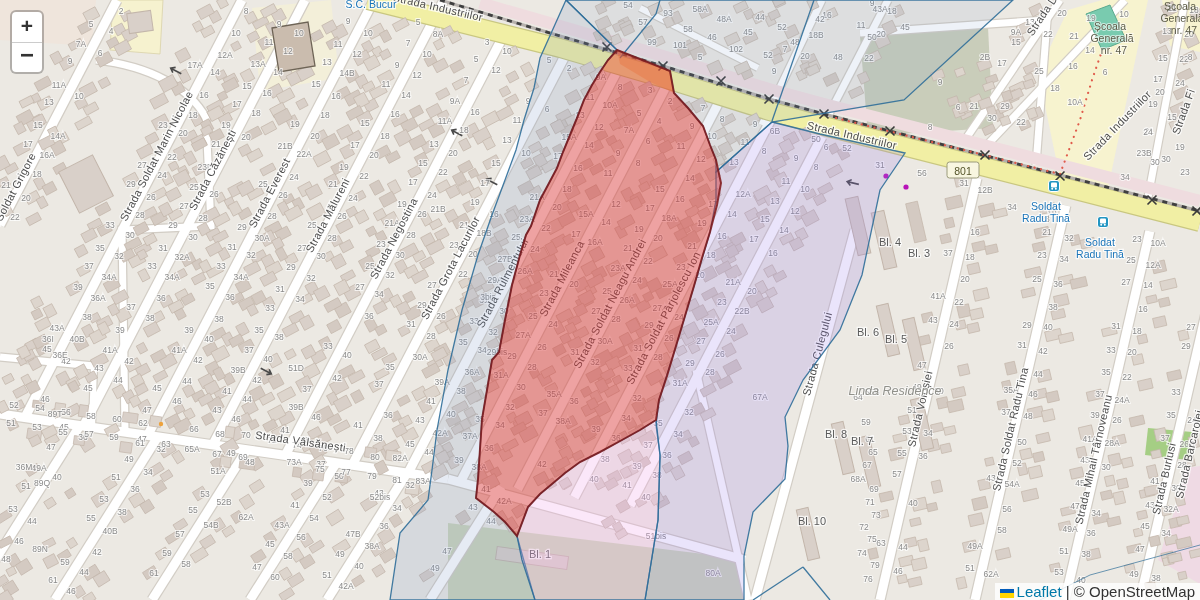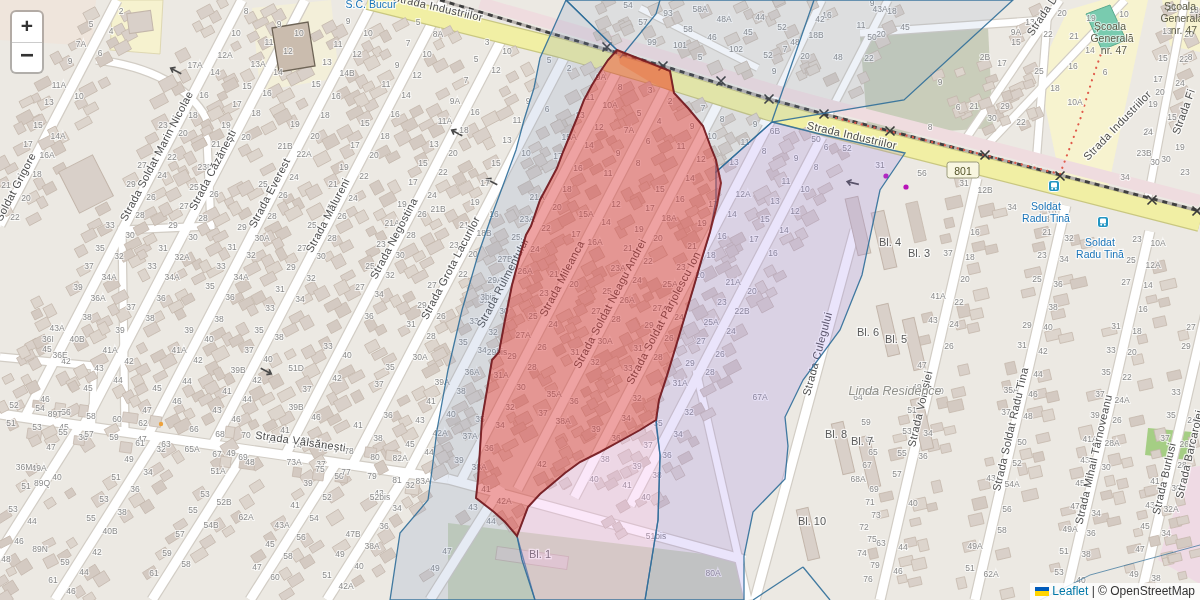--- a/index.html
+++ b/index.html
@@ -2004,12 +2004,12 @@
 
 <polygon points="617,50 645,61 670,71 674,93 688,108 703,126 710,145 716,160 721,183 717,205 710,232 702,258 694,286 685,316 676,346 667,376 659,400 656,420 640,430 622,440 600,452 580,462 565,473 552,484 540,494 528,507 517,536 505,522 494,512 476,498 478,479 480,449 482,419 487,390 492,360 499,352 505,320 512,285 520,255 526,235 531,226 540,200 548,185 557,168 563,152 570,135 577,118 584,100 592,85 600,72 608,60" fill="#d93434" fill-opacity="0.46" stroke="#7d1618" stroke-width="2" stroke-opacity="0.85"></polygon>
 </svg>
 
 <div style="position:absolute;left:10px;top:10px;width:34px;height:64px;background:rgba(0,0,0,0.25);border-radius:6px"></div>
 <div style="position:absolute;left:12px;top:12px;width:30px;height:60px;background:#fff;border-radius:4px"></div>
 <div style="position:absolute;left:12px;top:41.5px;width:30px;height:1px;background:#ccc"></div>
 <div style="position:absolute;left:12px;top:12px;width:30px;height:30px;color:#333;font:bold 21px/28px 'Liberation Sans',sans-serif;text-align:center">+</div>
 <div style="position:absolute;left:12px;top:42px;width:30px;height:30px;color:#333;font:bold 24px/26px 'Liberation Sans',sans-serif;text-align:center">−</div>
 
-<div style="position:absolute;right:0;bottom:0;height:17px;background:rgba(255,255,255,0.8);padding:0 5px;font-size:12px;line-height:17px;color:#333"><span style="display:inline-block;width:14px;height:9.5px;margin-right:3px;vertical-align:-1px;background:linear-gradient(#005bbb 50%,#ffd500 50%)"></span><span style="color:#0078a8">Leaflet</span> | © OpenStreetMap</div>
+<div style="position:absolute;right:0;bottom:0;height:17px;background:rgba(255,255,255,0.8);padding:0 5px;font-size:15px;line-height:17px;color:#333"><span style="display:inline-block;width:14px;height:9.5px;margin-right:3px;vertical-align:-1px;background:linear-gradient(#005bbb 50%,#ffd500 50%)"></span><span style="color:#0078a8">Leaflet</span> | © OpenStreetMap</div>
 </body></html>

